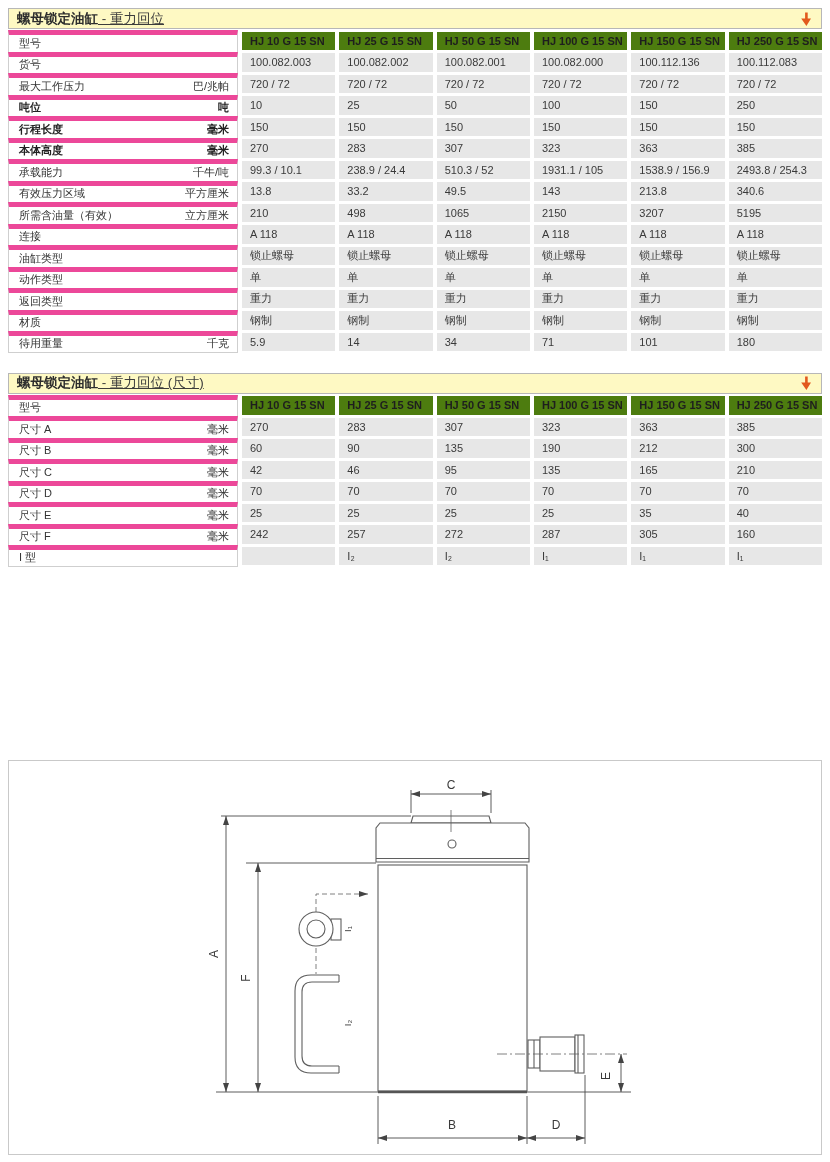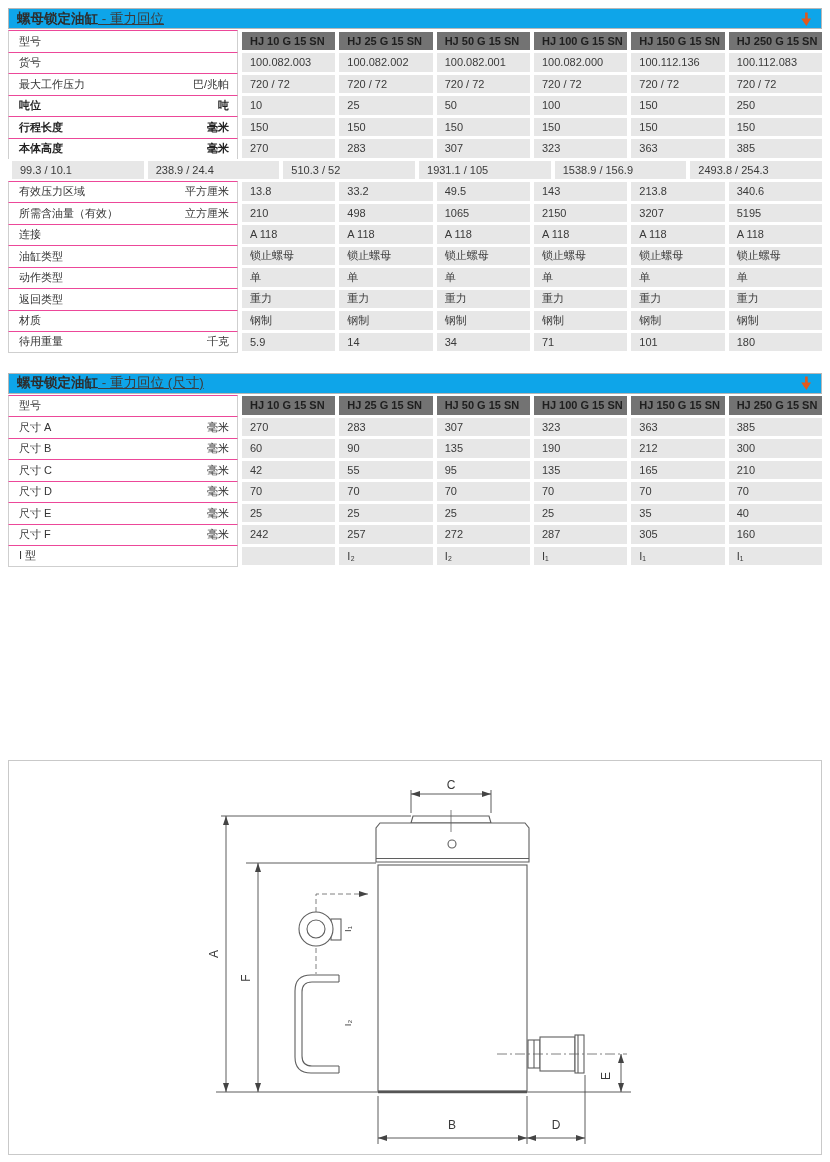--- a/index.html
+++ b/index.html
@@ -1,36 +1,36 @@
 <!DOCTYPE html>
 <html><head>
 <meta charset="utf-8">
 <style>
   html,body{margin:0;padding:0;background:#fff;}
   body{width:830px;height:1162px;overflow:hidden;
        font-family:"Liberation Sans","DejaVu Sans",sans-serif;-webkit-font-smoothing:antialiased;}
   .page{position:relative;width:830px;height:1162px;box-sizing:border-box;padding:8px;}
   
-  .section-bar{position:relative;height:21px;border:1px solid #b7b7b7;background:#0ea5e9;
+  .section-bar{position:relative;height:21px;border:1px solid #b7b7b7;background:#fef9c3;
                display:flex;align-items:center;box-sizing:border-box;padding:0 26px 0 8px;margin-bottom:1px;}
   .bar-bold{font-size:13.5px;font-weight:bold;color:#2d2d2d;white-space:pre;}
   .bar-rest{font-size:13.5px;font-weight:normal;color:#3c3c3c;white-space:pre;text-decoration:underline;}
   .arrow{position:absolute;right:7px;top:2.5px;width:15px;height:15px;}
   
   .dtable{width:814px;}
   .t-row{display:flex;height:21.5px;box-sizing:border-box;}
   .lbl{flex:0 0 230px;box-sizing:border-box;display:flex;justify-content:space-between;align-items:center;
-       padding:0 8px 0 10px;background:#fff;border-top:1px solid #ec4899;
+       padding:0 8px 0 10px;background:#fff;border-top:5px solid #ec4899;
        border-left:1px solid #cfcfcf;border-right:1px solid #cfcfcf;}
   .t-row:last-child .lbl{border-bottom:1px solid #cfcfcf;}
   .lname,.lunit{font-size:11px;color:#333;white-space:nowrap;}
   .bold .lname,.bold .lunit{font-weight:bold;color:#222;}
   .val{flex:1 1 0;background:#e7e7e7;margin:1.5px 0 1.5px 4px;box-sizing:border-box;
        display:flex;align-items:center;padding-left:8px;font-size:11px;color:#3a3a3a;white-space:nowrap;overflow:hidden;}
-  .val.hd{background:#737373;font-weight:bold;color:#1e1e1e;}
+  .val.hd{background:#4d7c0f;font-weight:bold;color:#1e1e1e;}
   .gap{height:20px;}
   
   .frame{position:absolute;left:8px;top:760px;width:814px;height:395px;
          border:1px solid #c9c9c9;box-sizing:border-box;background:#fff;}
   .frame svg{display:block;}
   svg text{fill:#3a3a3a;font-family:"Liberation Sans","DejaVu Sans",sans-serif;}
 </style>
 </head>
 <body>
 
@@ -111,20 +111,24 @@
           <span class="lunit">毫米</span>
         </div>
         <div class="val">270</div>
         <div class="val">283</div>
         <div class="val">307</div>
         <div class="val">323</div>
         <div class="val">363</div>
         <div class="val">385</div>
       </div>
       <div class="t-row">
+        <div class="lbl">
+          <span class="lname">承载能力</span>
+          <span class="lunit">千牛/吨</span>
+        </div>
         <div class="val">99.3 / 10.1</div>
         <div class="val">238.9 / 24.4</div>
         <div class="val">510.3 / 52</div>
         <div class="val">1931.1 / 105</div>
         <div class="val">1538.9 / 156.9</div>
         <div class="val">2493.8 / 254.3</div>
       </div>
       <div class="t-row">
         <div class="lbl">
           <span class="lname">有效压力区域</span>
@@ -269,21 +273,21 @@
         <div class="val">190</div>
         <div class="val">212</div>
         <div class="val">300</div>
       </div>
       <div class="t-row">
         <div class="lbl">
           <span class="lname">尺寸 C</span>
           <span class="lunit">毫米</span>
         </div>
         <div class="val">42</div>
-        <div class="val">55</div>
+        <div class="val">46</div>
         <div class="val">95</div>
         <div class="val">135</div>
         <div class="val">165</div>
         <div class="val">210</div>
       </div>
       <div class="t-row">
         <div class="lbl">
           <span class="lname">尺寸 D</span>
           <span class="lunit">毫米</span>
         </div>

